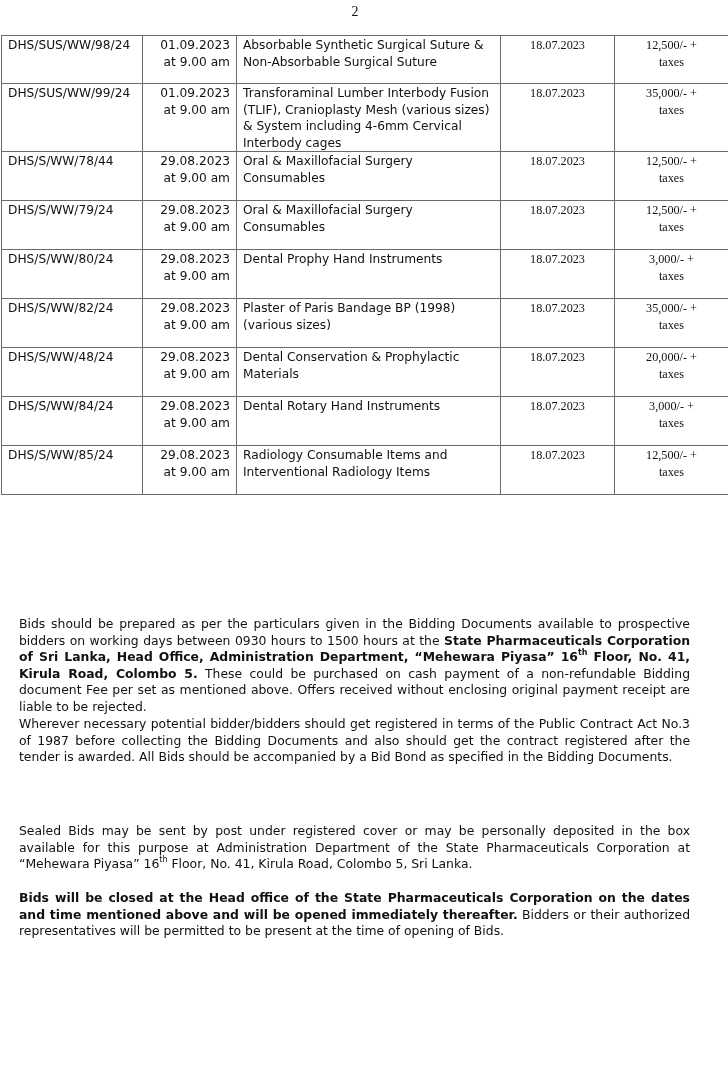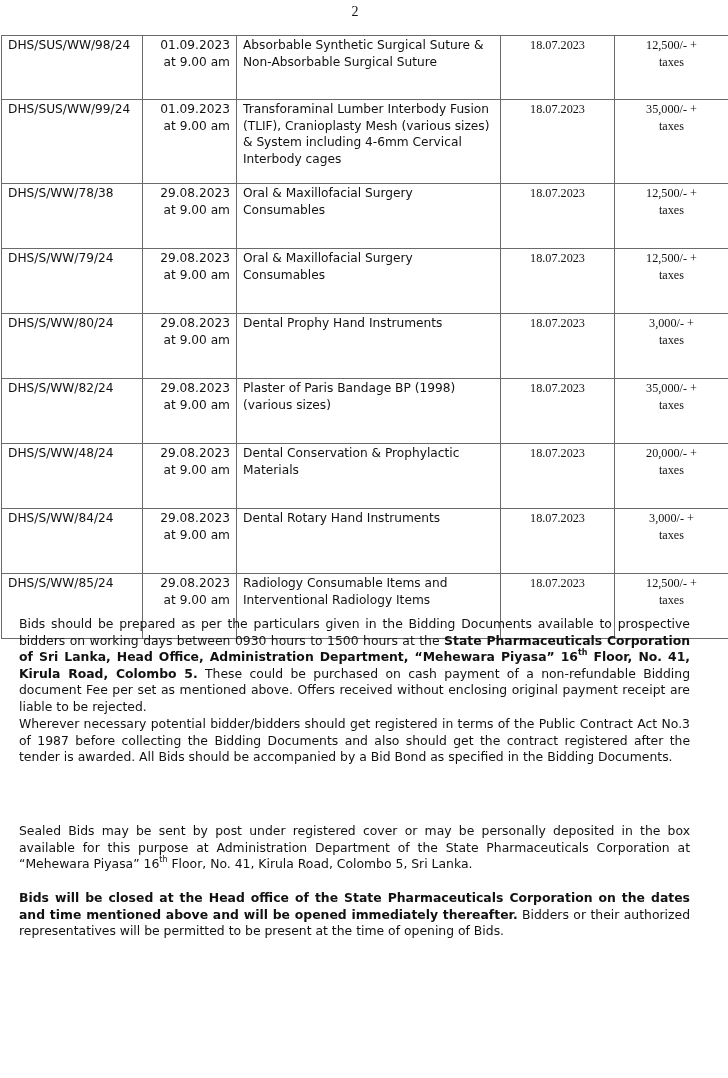--- a/index.html
+++ b/index.html
@@ -2,21 +2,21 @@
 <html><head>
 <meta charset="utf-8">
 <style>
   html, body { margin:0; padding:0; background:#ffffff; }
   body { width:728px; height:1078px; position:relative; overflow:hidden;
          font-family:"DejaVu Sans", sans-serif; color:#111; }
   .page-num { position:absolute; top:4px; left:0; width:710px; text-align:center;
               font-family:"Liberation Serif", serif; font-size:14px; }
   table.tender { position:absolute; top:35px; left:1px; border-collapse:collapse;
                  width:727px; table-layout:fixed; font-size:12.2px; line-height:16.5px; }
-  table.tender td { border:1px solid #6a6a6a; vertical-align:top; padding:1px 6px 16px 6px; }
+  table.tender td { border:1px solid #6a6a6a; vertical-align:top; padding:1px 6px 0 6px; }
   table.tender col.c1 { width:141px; }
   table.tender col.c2 { width:94px; }
   table.tender col.c3 { width:264px; }
   table.tender col.c4 { width:114px; }
   table.tender col.c5 { width:114px; }
   td.date { text-align:right; padding-right:17px; }
   td.center { text-align:center;font-family:Liberation Serif, serif; }
   tr.r1 td { height:46px; }
   tr.r2 td { height:62px; }
   tr.r td { height:47px; }
@@ -59,21 +59,21 @@
           <div>at 9.00 am</div>
         </td>
         <td><span>Transforaminal Lumber Interbody Fusion (TLIF), Cranioplasty Mesh (various sizes) &amp; System including 4-6mm Cervical Interbody cages</span></td>
         <td class="center"><span>18.07.2023</span></td>
         <td class="center">
           <div>35,000/- +</div>
           <div>taxes</div>
         </td>
       </tr>
       <tr class="r">
-        <td><span>DHS/S/WW/78/38</span></td>
+        <td><span>DHS/S/WW/78/44</span></td>
         <td class="date">
           <div>29.08.2023</div>
           <div>at 9.00 am</div>
         </td>
         <td><span>Oral &amp; Maxillofacial Surgery Consumables</span></td>
         <td class="center"><span>18.07.2023</span></td>
         <td class="center">
           <div>12,500/- +</div>
           <div>taxes</div>
         </td>

